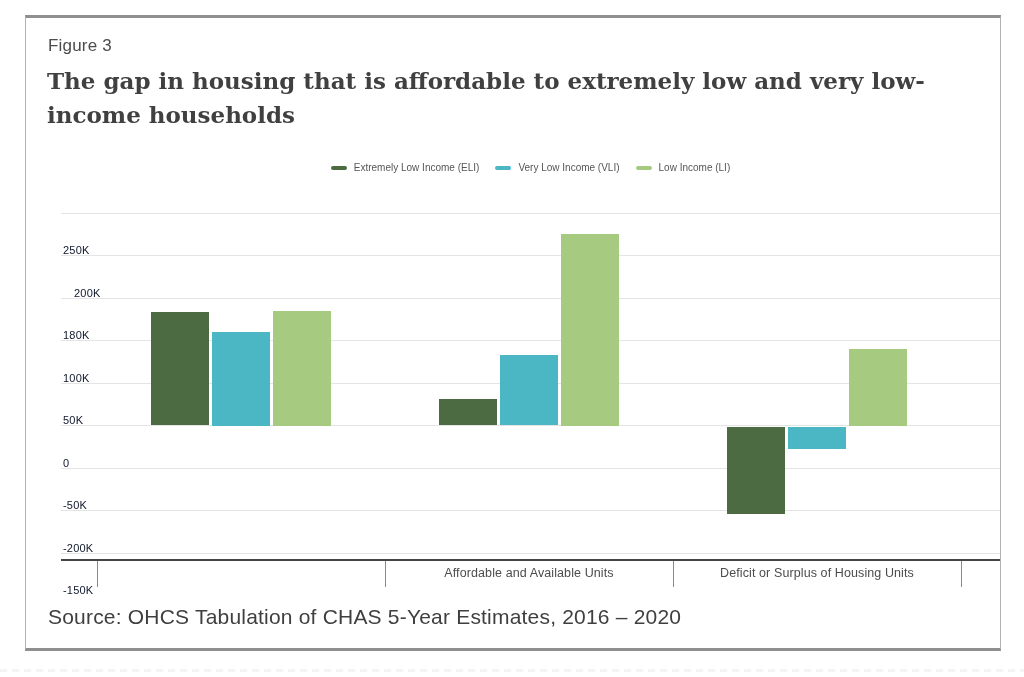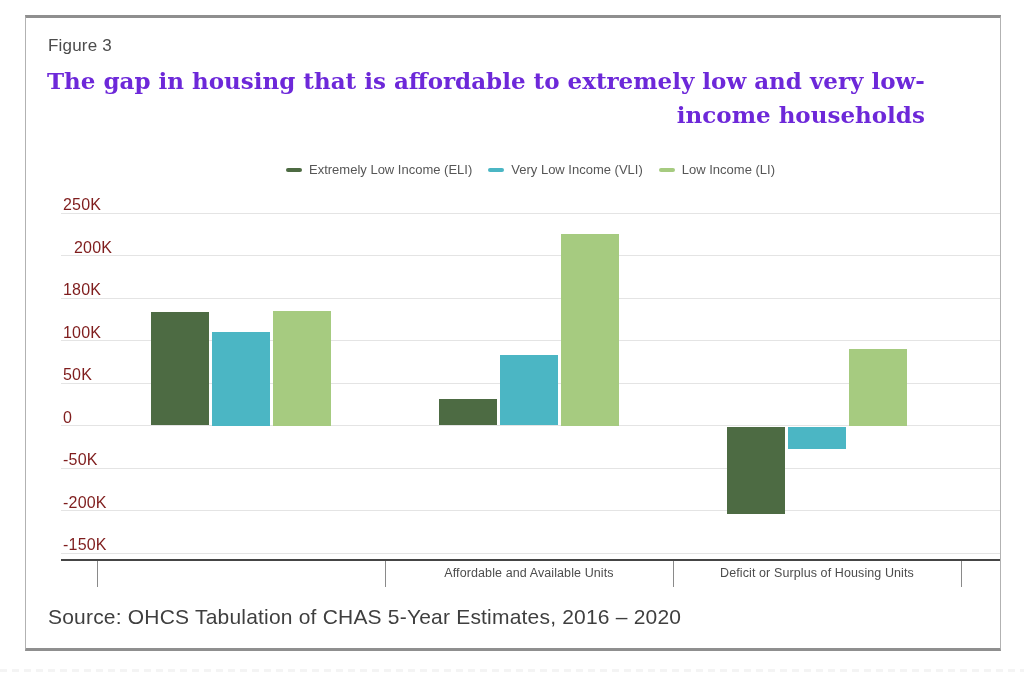--- a/index.html
+++ b/index.html
@@ -49,38 +49,39 @@
     display: flex;
     align-items: center;
     gap: 7px;
   }
   .legend-swatch {
     width: 16px; height: 4px;
     border-radius: 2px;
     display: inline-block;
   }
   .legend-label {
-    font-size: 13px;
+    font-size: 10px;
     color: #565656;
   }
   #chart-layer {
     position: absolute;
     left: 0; top: 0; width: 1024px; height: 677px;
     pointer-events: none;
   }
   .gridline {
     position: absolute;
     height: 1px;
     background: #e4e4e4;
   }
   .ytick-label {
     position: absolute;
-    font-size: 16px;
-    color: #7f1d1d;
+    font-size: 11px;
+    color: #0f172a;
     letter-spacing: 0.2px;
+    margin-top: 48px;
   }
   .bar {
     position: absolute;
   }
   .axis-line {
     position: absolute;
     background: #454545;
   }
   .cat-tick {
     position: absolute;
@@ -113,21 +114,21 @@
     opacity: 0.8;
   }
 </style>
 </head>
 <body>
 
 <div class="card"></div>
 
 <div class="figure-label">Figure 3</div>
 
-<div class="chart-title" style="color: #6d28d9; text-align: right;">
+<div class="chart-title" style="color: #404040;">
   <div>The gap in housing that is affordable to extremely low and very low-</div>
   <div>income households</div>
 </div>
 
 <div class="legend">
   <div class="legend-item">
     <span class="legend-swatch" style="background: rgb(77, 107, 67);"></span>
     <span class="legend-label">Extremely Low Income (ELI)</span>
   </div>
   <div class="legend-item">

